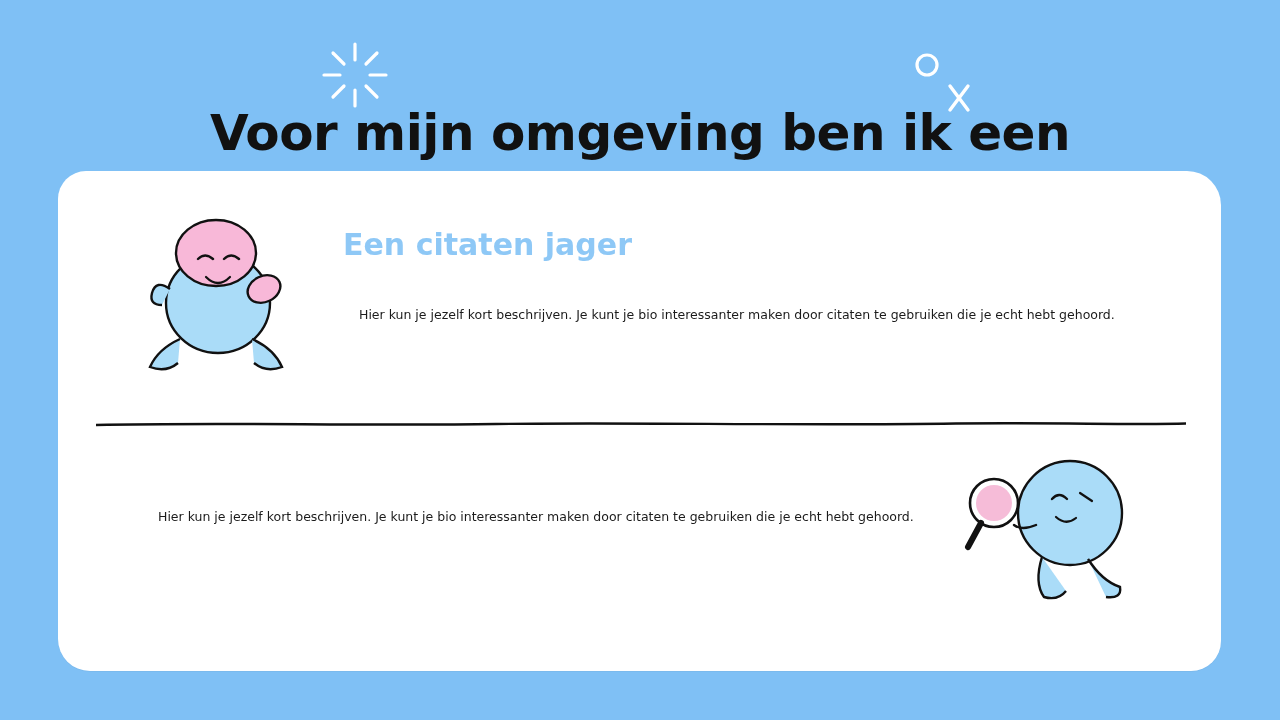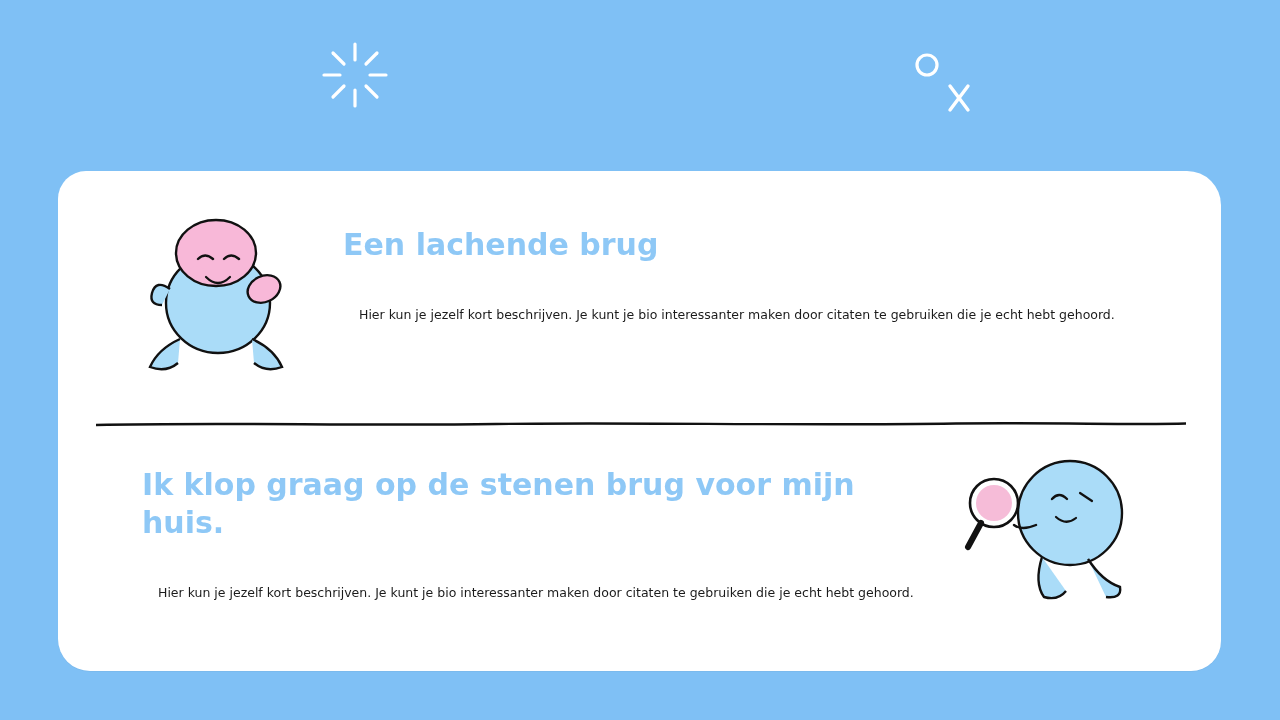--- a/index.html
+++ b/index.html
@@ -150,20 +150,21 @@
   </svg>
 
   <svg class="sparkle sparkle-right" width="70" height="80" viewBox="0 0 70 80">
     <circle cx="22" cy="17" r="10" fill="none" stroke="#ffffff" stroke-width="3.2"></circle>
     <g stroke="#ffffff" stroke-width="3.4" stroke-linecap="round">
       <line x1="45" y1="38" x2="63" y2="62"></line>
       <line x1="63" y1="38" x2="45" y2="62"></line>
     </g>
   </svg>
 
+  <h1 class="title">Voor mijn omgeving ben ik een</h1>
 
   <div class="card">
 
     <div class="top-section">
 
       <svg class="illus-frog" viewBox="0 0 160 180">
 
         <ellipse cx="78" cy="92" rx="52" ry="50" fill="#aadcf8" stroke="#111" stroke-width="2.4"></ellipse>
 
         <ellipse cx="76" cy="42" rx="40" ry="33" fill="#f8b8d8" stroke="#111" stroke-width="2.4"></ellipse>
@@ -177,31 +178,30 @@
         <path d="M66 66 q12 12 24 0" fill="none" stroke="#111" stroke-width="2.2" stroke-linecap="round"></path>
 
         <path d="M30 78 q-14 -10 -18 4 q-3 12 10 12" fill="#aadcf8" stroke="#111" stroke-width="2.4"></path>
         <ellipse cx="124" cy="78" rx="17" ry="13" fill="#f8b8d8" stroke="#111" stroke-width="2.4" transform="rotate(-25 124 78)"></ellipse>
 
         <path d="M40 128 q-22 10 -30 28 q16 6 28 -4" fill="#aadcf8" stroke="#111" stroke-width="2.4"></path>
         <path d="M112 128 q22 10 30 28 q-16 6 -28 -4" fill="#aadcf8" stroke="#111" stroke-width="2.4"></path>
       </svg>
 
       <div class="top-text">
-        <h2 class="heading-blue">Een lachende brug</h2>
+        <h2 class="heading-blue">Een citaten jager</h2>
         <p class="body-text top-body">Hier kun je jezelf kort beschrijven. Je kunt je bio interessanter maken door citaten te gebruiken die je echt hebt gehoord.</p>
       </div>
     </div>
 
     <svg class="divider" viewBox="0 0 1090 6" preserveAspectRatio="none">
       <path d="M0 4 C 120 1, 260 5, 400 3 C 540 1, 700 5, 860 2.5 C 960 1.5, 1040 4, 1090 2.5" fill="none" stroke="#111" stroke-width="2.4" stroke-linecap="round"></path>
     </svg>
 
     <div class="bottom-text">
-      <h2 class="heading-blue-2">Ik klop graag op de stenen brug voor mijn huis.</h2>
       <p class="body-text bottom-body">Hier kun je jezelf kort beschrijven. Je kunt je bio interessanter maken door citaten te gebruiken die je echt hebt gehoord.</p>
     </div>
 
     <svg class="illus-detective" viewBox="0 0 210 160">
 
       <circle cx="122" cy="62" r="52" fill="#aadcf8" stroke="#111" stroke-width="2.4"></circle>
 
       <path d="M104 48 q7 -8 15 0" fill="none" stroke="#111" stroke-width="2.4" stroke-linecap="round"></path>
       <line x1="132" y1="42" x2="144" y2="50" stroke="#111" stroke-width="2.2" stroke-linecap="round"></line>
 

